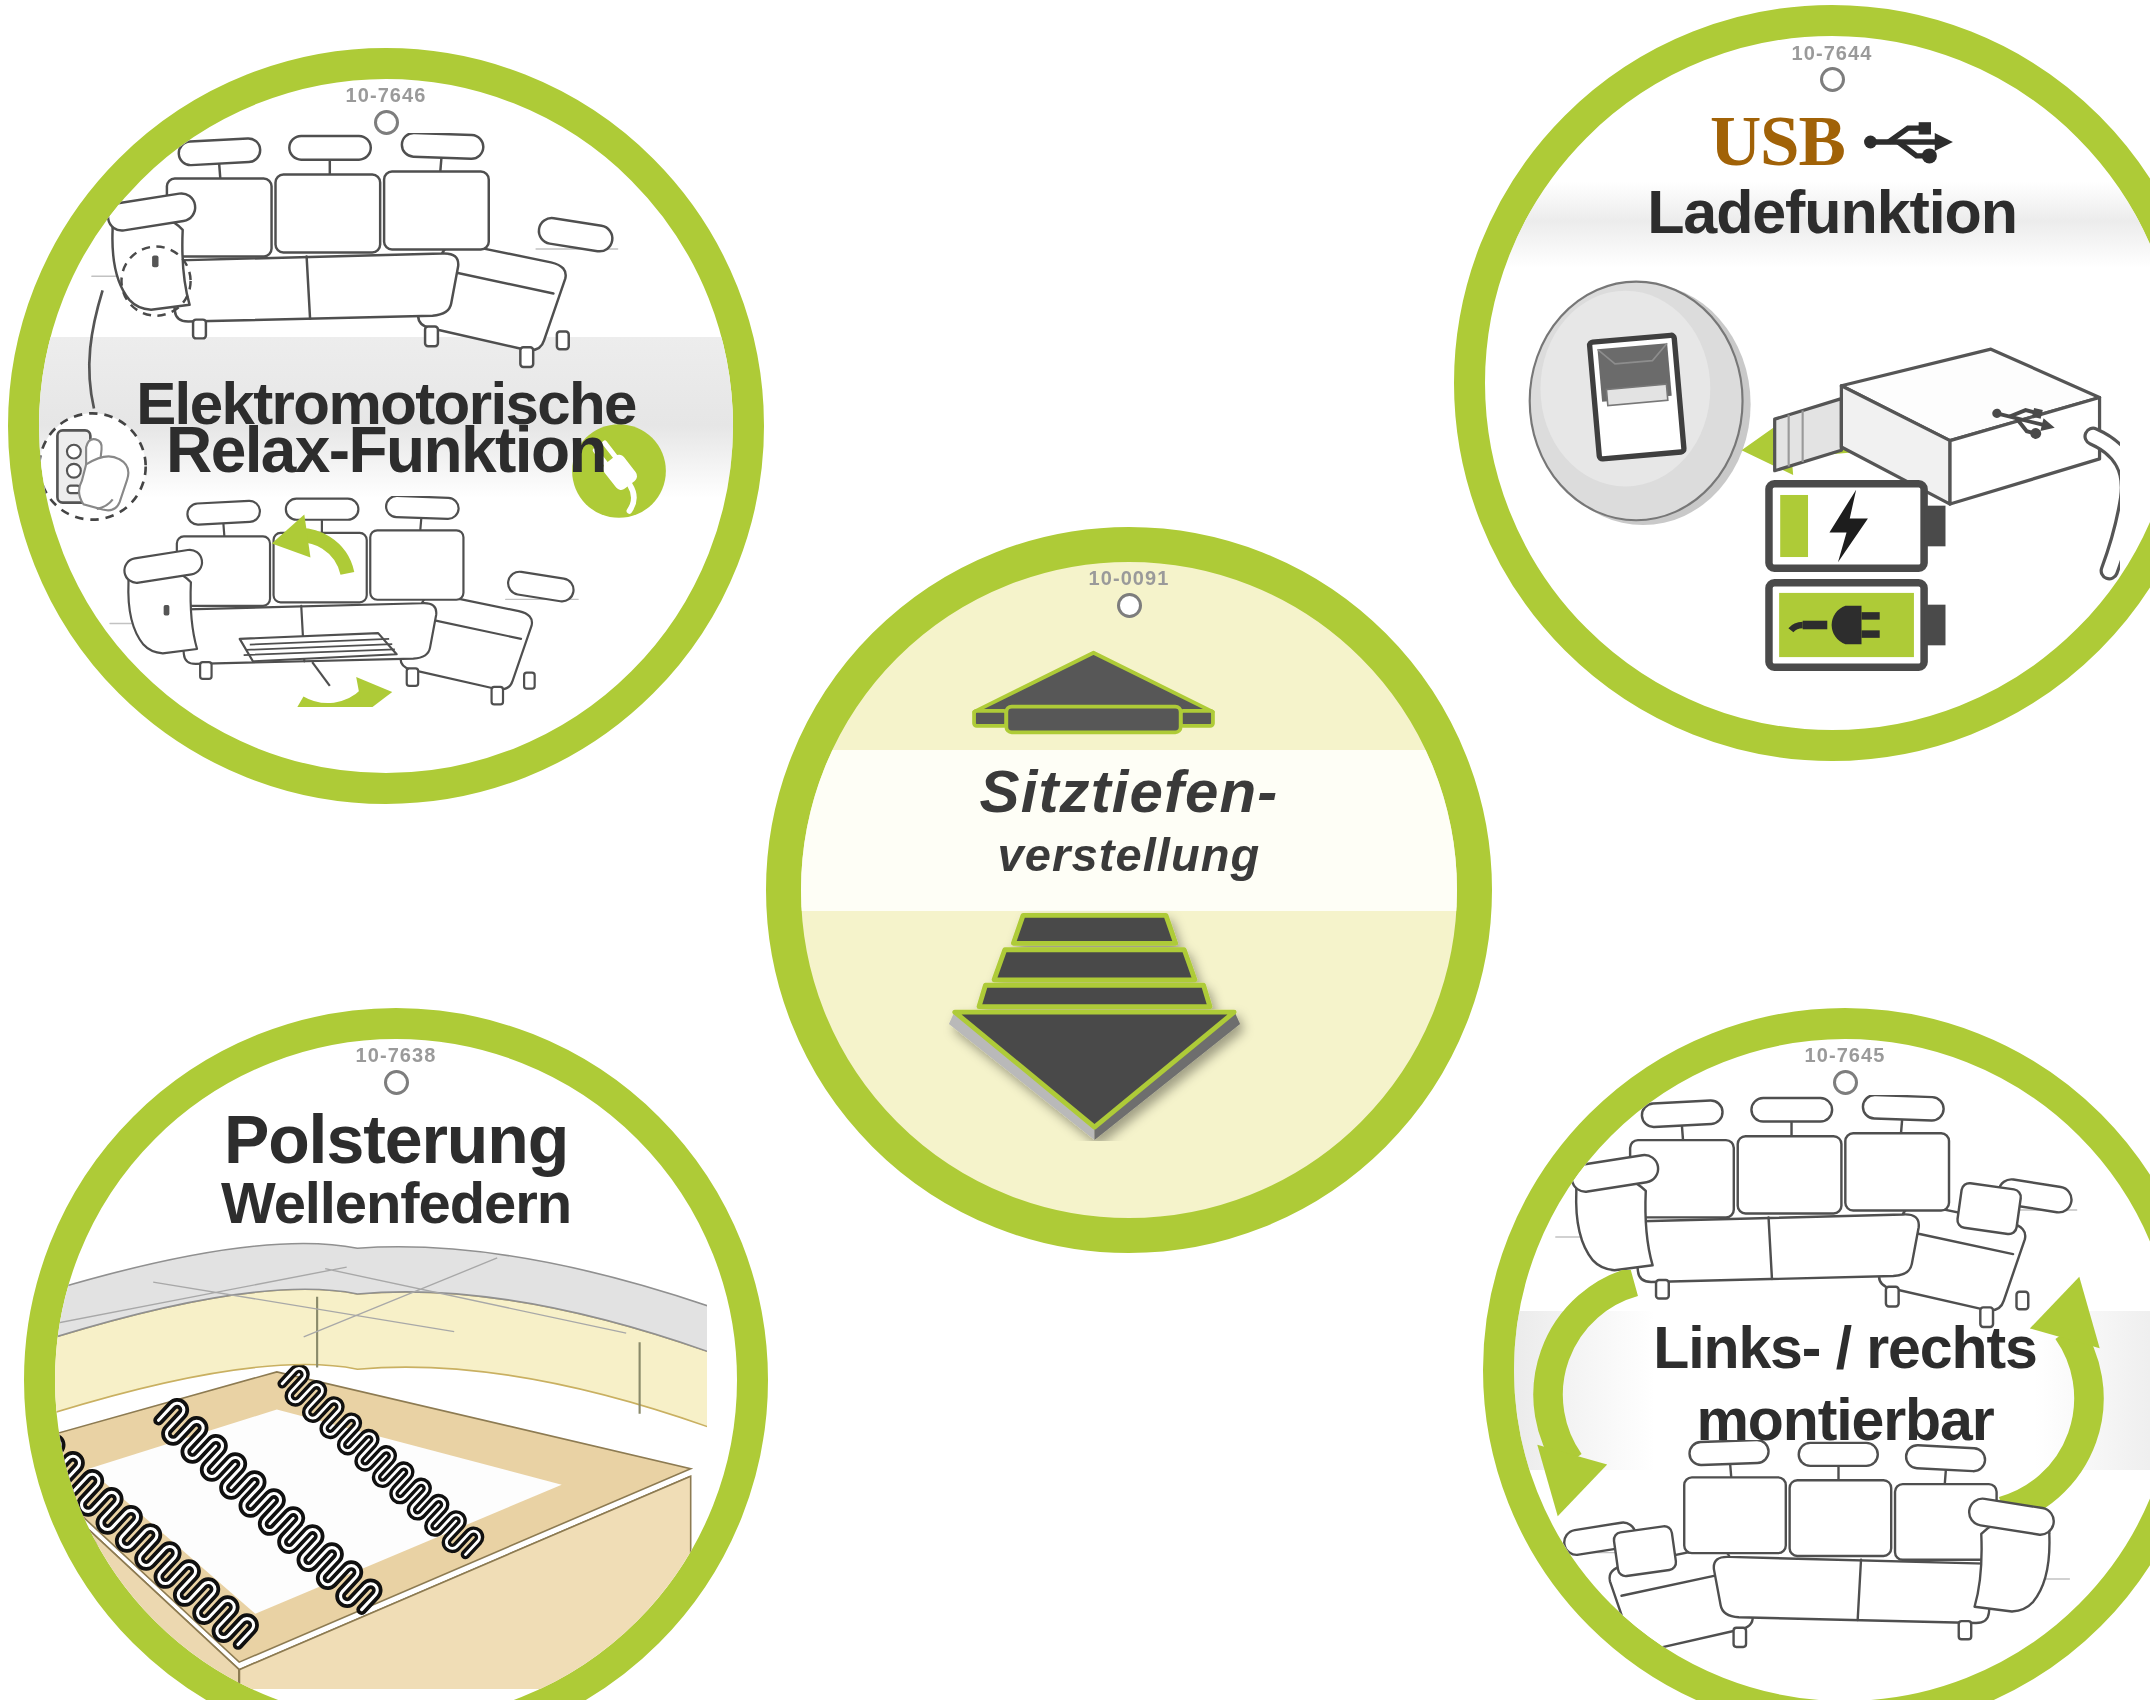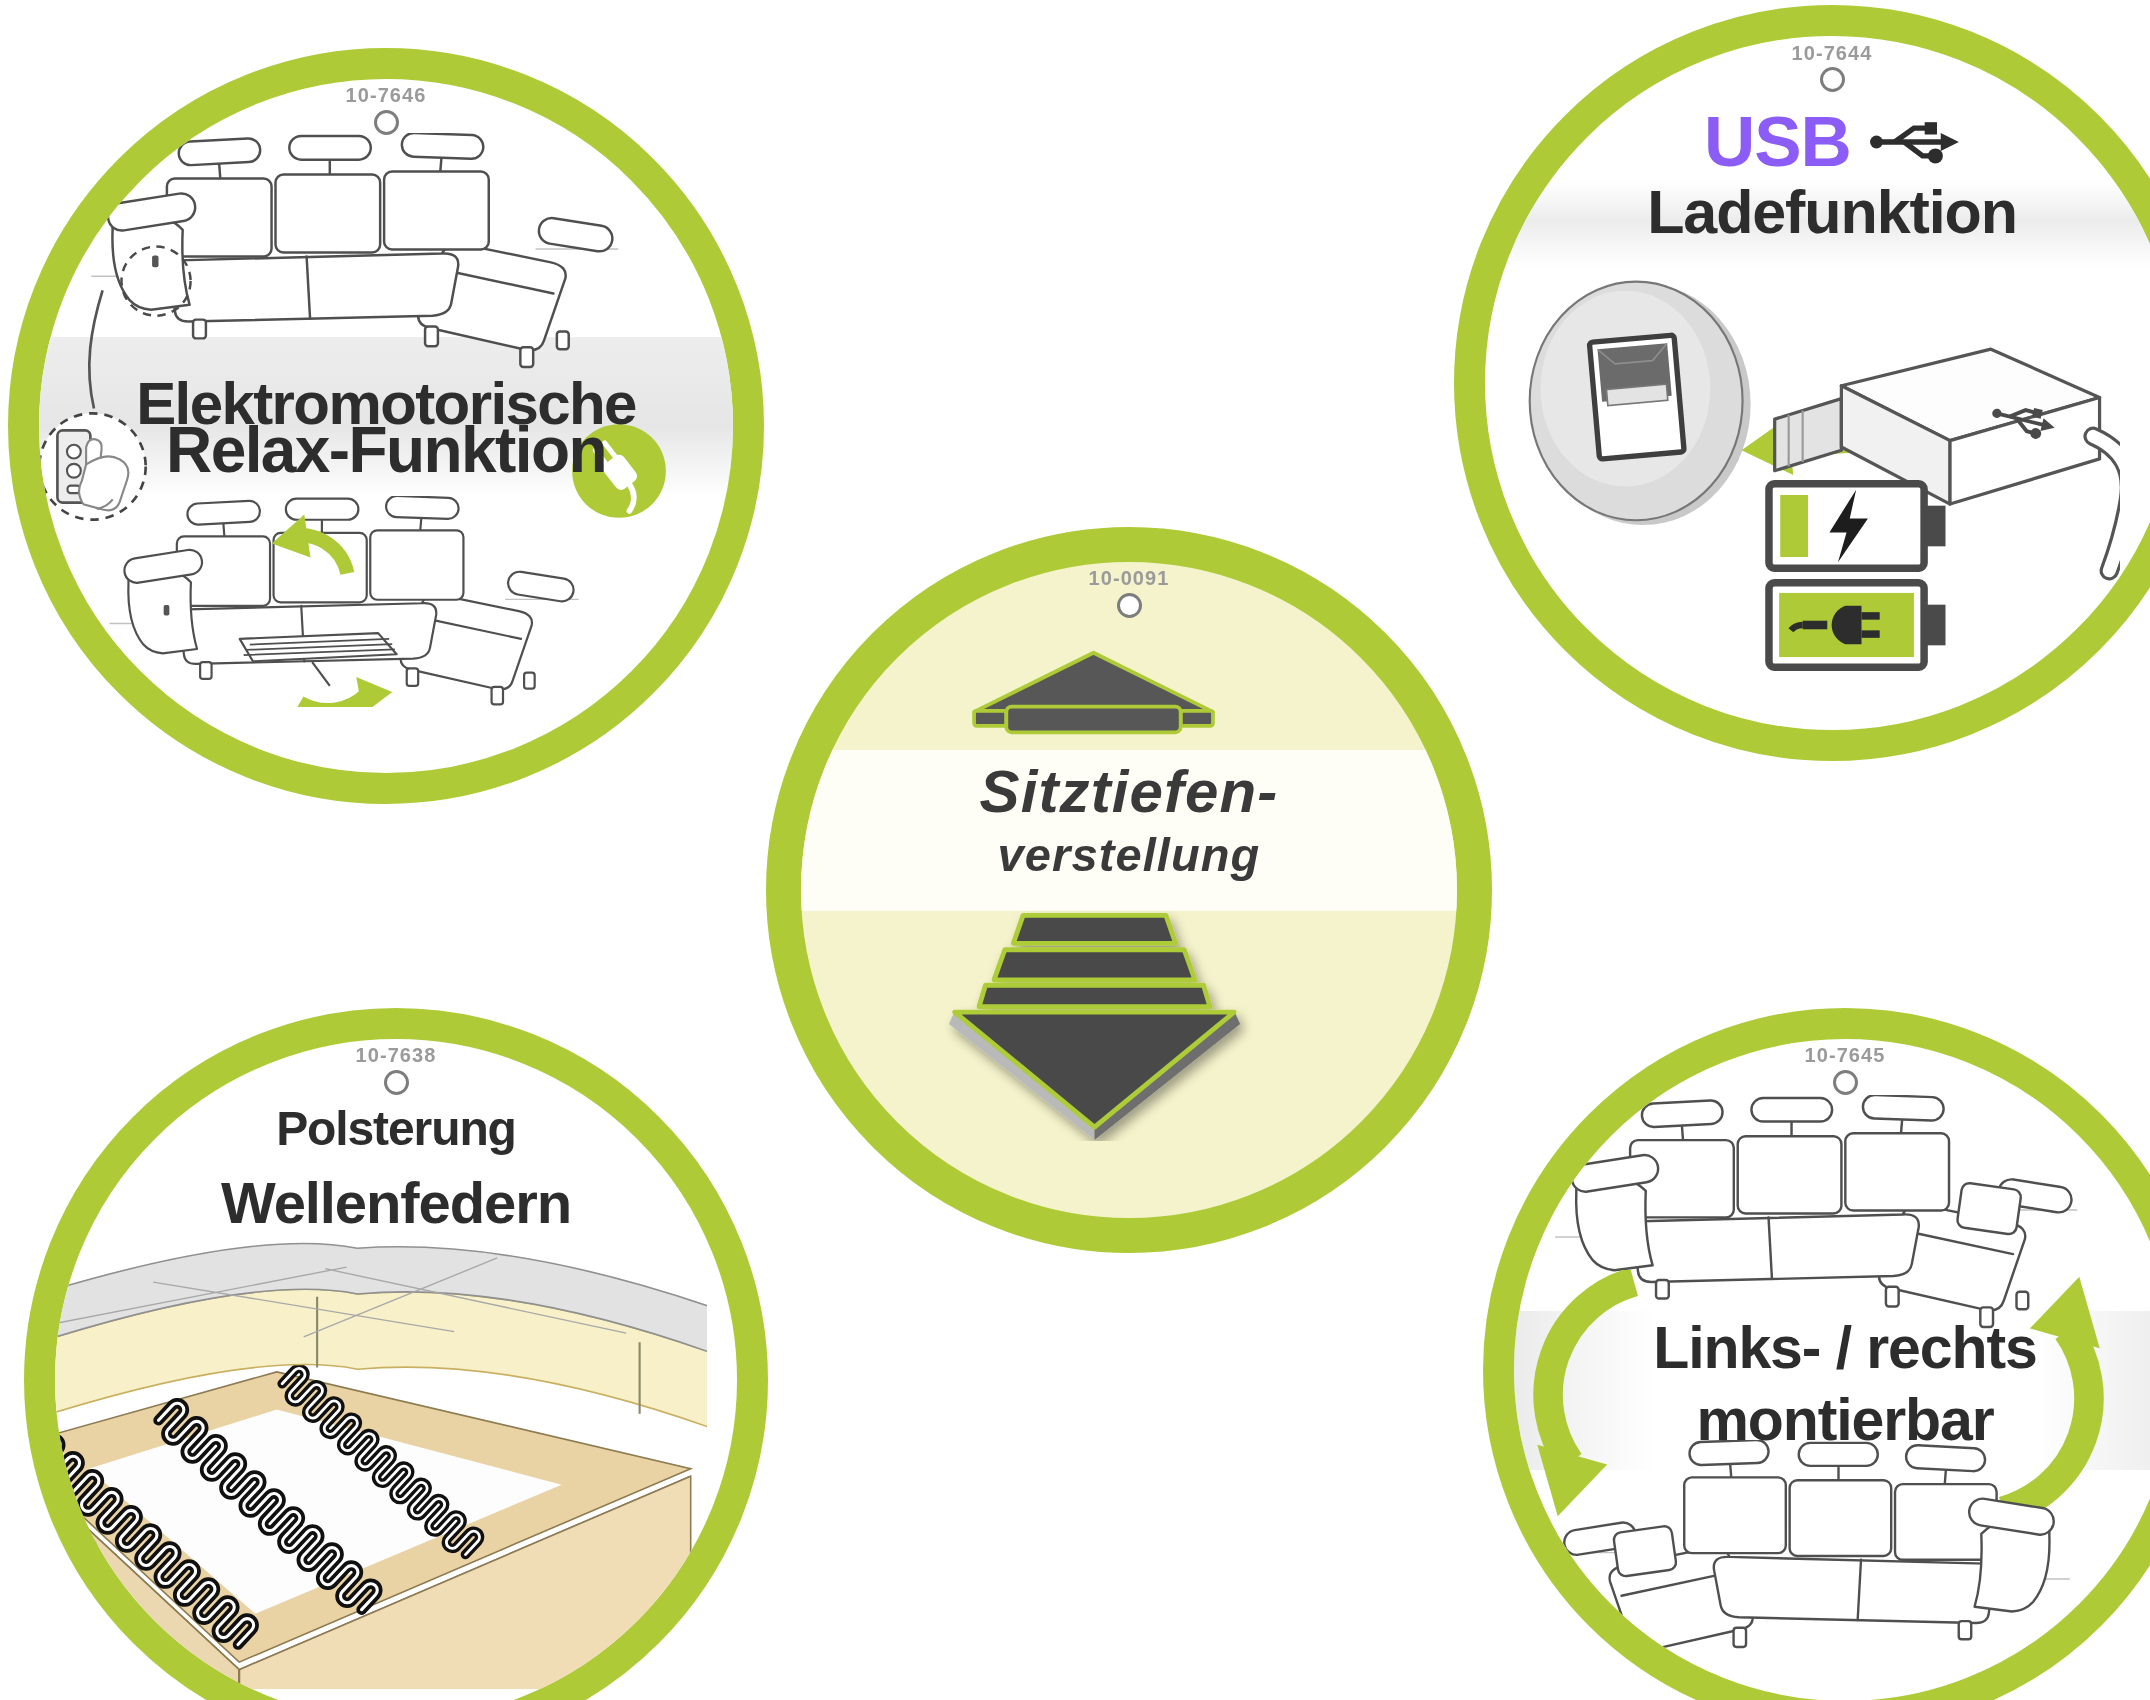--- a/index.html
+++ b/index.html
@@ -29,30 +29,30 @@
   #b-relax .band{top:258px;height:161px;
      background:linear-gradient(180deg,#ededed 0%,#e6e6e6 55%,rgba(236,236,236,0) 100%);}
   #b-relax .t1{top:265px;font-size:60px;letter-spacing:-1.6px;margin-top:28px;}
   #b-relax .t2{top:338px;font-size:64px;letter-spacing:-1.6px;}
 
   
   #b-usb .band{top:146px;height:86px;
      background:linear-gradient(180deg,rgba(240,240,240,0) 0%,#ececec 45%,rgba(240,240,240,0) 100%);}
   #b-usb .usb-row{position:absolute;left:0;right:0;top:65px;display:flex;align-items:center;
      justify-content:center;gap:18.3px;z-index:5;}
-  #b-usb .usb-word{font-size:71px;font-weight:bold;color:#8b5cf6;letter-spacing:-1.1px;}
+  #b-usb .usb-word{font-size:71px;font-weight:bold;color:#a16207;letter-spacing:-1.1px;font-family:Liberation Serif, serif;}
   #b-usb .t2{top:144px;font-size:61px;letter-spacing:-1.1px;}
 
   
   #b-depth .band{top:188px;height:161px;background:rgba(254,254,249,0.93);}
   #b-depth .t1{top:198px;font-size:60px;font-style:italic;color:#3a3a3a;letter-spacing:1.1px;}
   #b-depth .t2{top:268px;font-size:47px;font-style:italic;color:#3a3a3a;letter-spacing:1.1px;}
 
   
-  #b-spring .t1{top:65px;font-size:48px;letter-spacing:-1.1px;}
+  #b-spring .t1{top:65px;font-size:68px;letter-spacing:-1.1px;}
   #b-spring .t2{top:134px;font-size:58px;letter-spacing:-1.1px;}
 
   
   #b-mount .band{top:272px;height:159px;
      background:linear-gradient(90deg,#e2e2e2 0%,rgba(255,255,255,0) 26%,rgba(255,255,255,0) 74%,#e2e2e2 100%);}
   #b-mount .t1{top:279px;font-size:59px;letter-spacing:-1.1px;}
   #b-mount .t2{top:351px;font-size:59px;letter-spacing:-1.1px;}
 </style>
 </head>
 <body>

